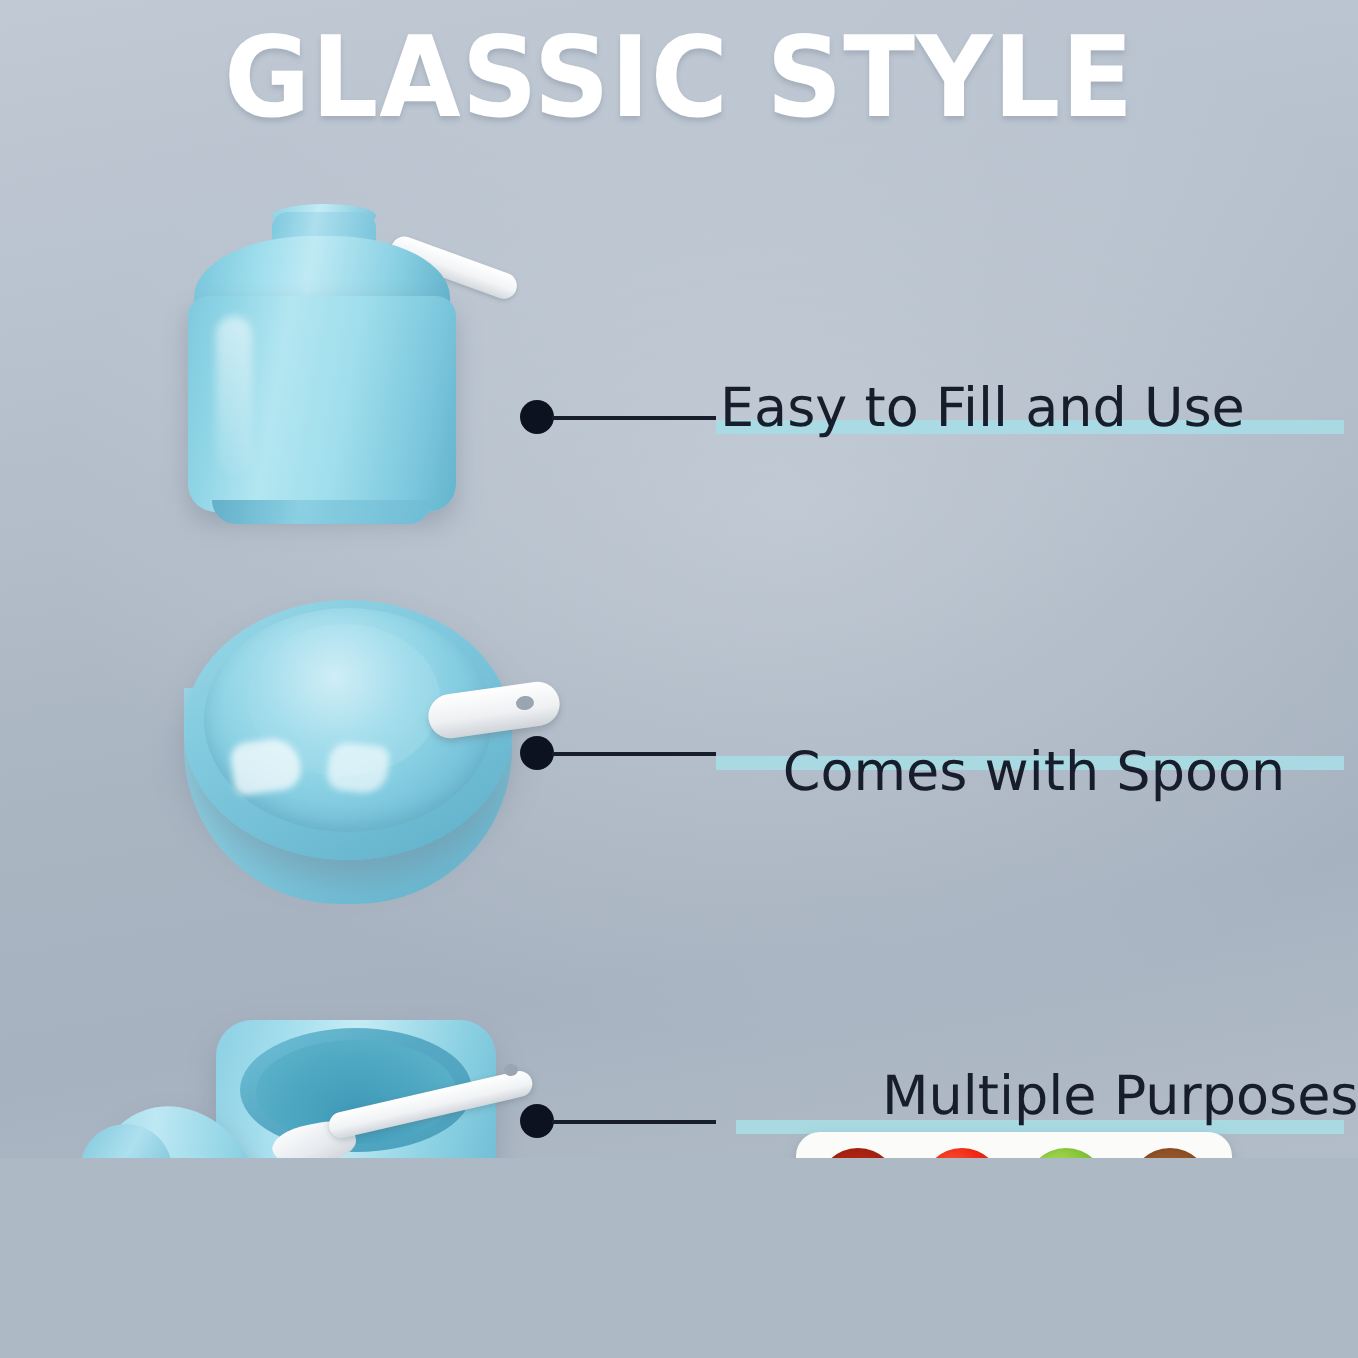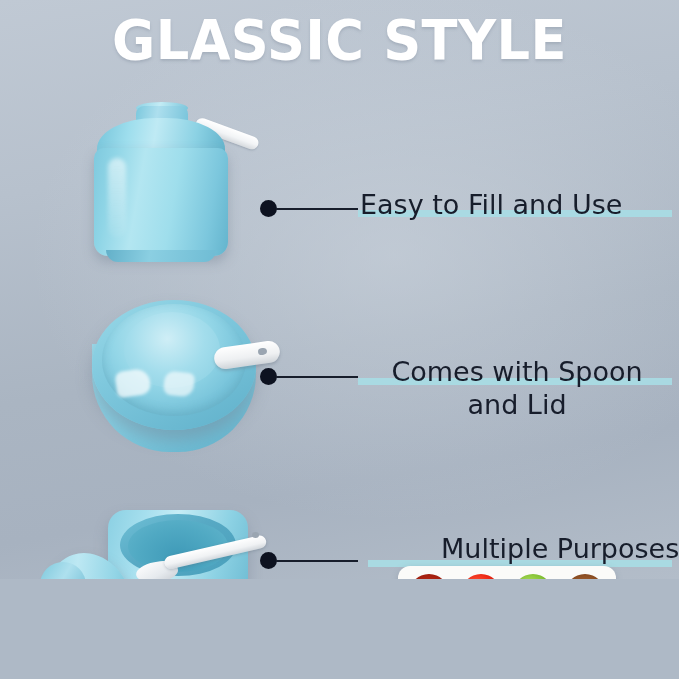--- a/index.html
+++ b/index.html
@@ -338,23 +338,22 @@
     <div class="dot" style="left:260px; top:200px;"></div>
     <div class="leader" style="left:276px; top:208px; width:82px;"></div>
     <div class="hl-bar" style="left:358px; top:210px; width:314px;"></div>
     <div class="ctext" style="left:360px; top:188px;">Easy to Fill and Use</div>
   </div>
 
   <div class="callout">
     <div class="dot" style="left:260px; top:368px;"></div>
     <div class="leader" style="left:276px; top:376px; width:82px;"></div>
     <div class="hl-bar" style="left:358px; top:378px; width:314px;"></div>
-    <div class="ctext two-line" style="left:358px; top:355px; width:318px;">
+    <div class="ctext two-line" style="left:358px; top:370px; width:318px;">
       <span>Comes with Spoon</span><br>
-      <span>and Lid</span>
     </div>
   </div>
 
   <div class="callout">
     <div class="dot" style="left:260px; top:552px;"></div>
     <div class="leader" style="left:276px; top:560px; width:82px;"></div>
     <div class="hl-bar" style="left:368px; top:560px; width:304px;"></div>
     <div class="ctext" style="left:396px; top:532px;margin-left:45px;">Multiple Purposes</div>
   </div>
 

